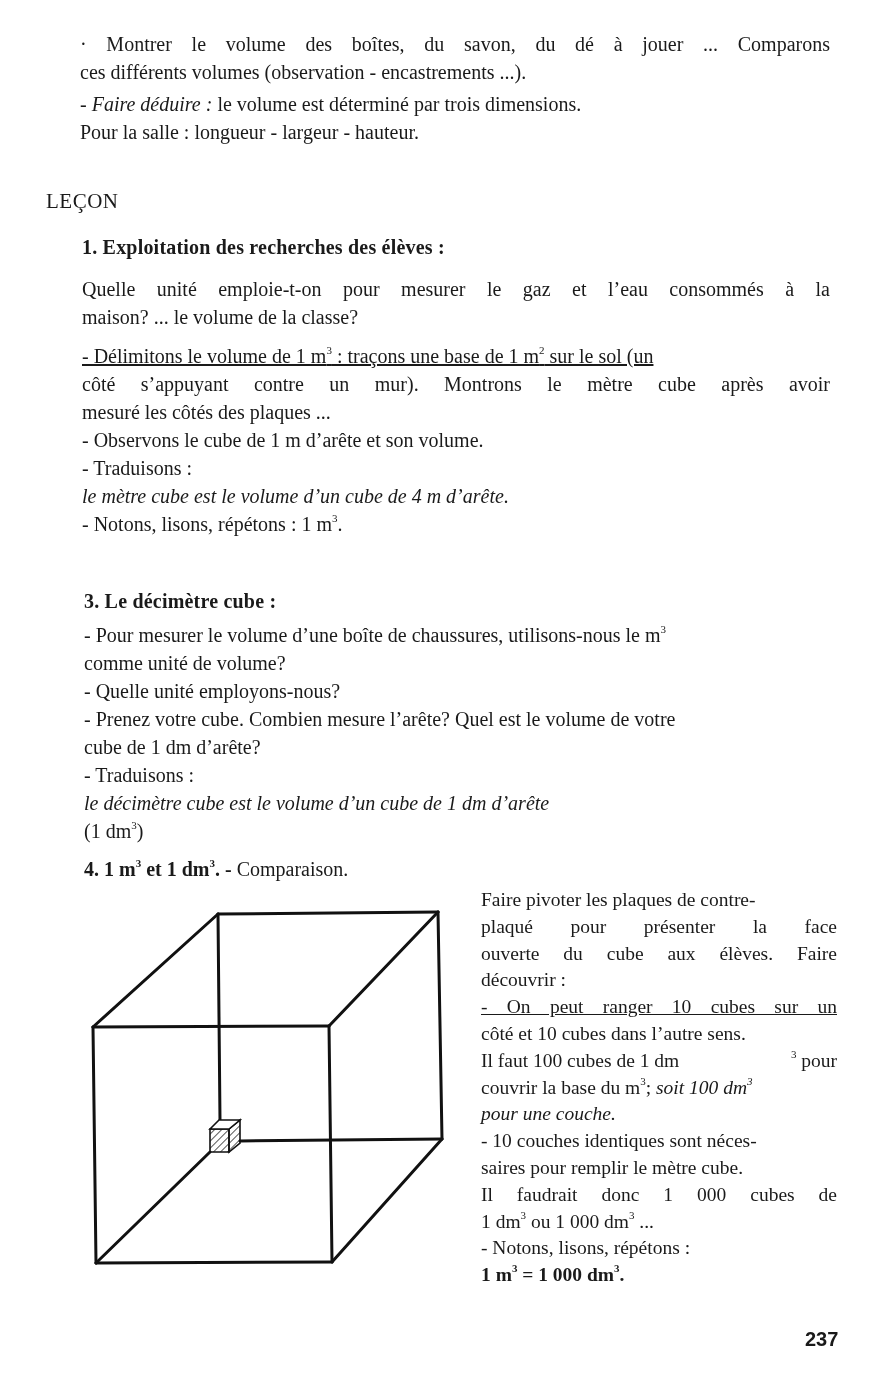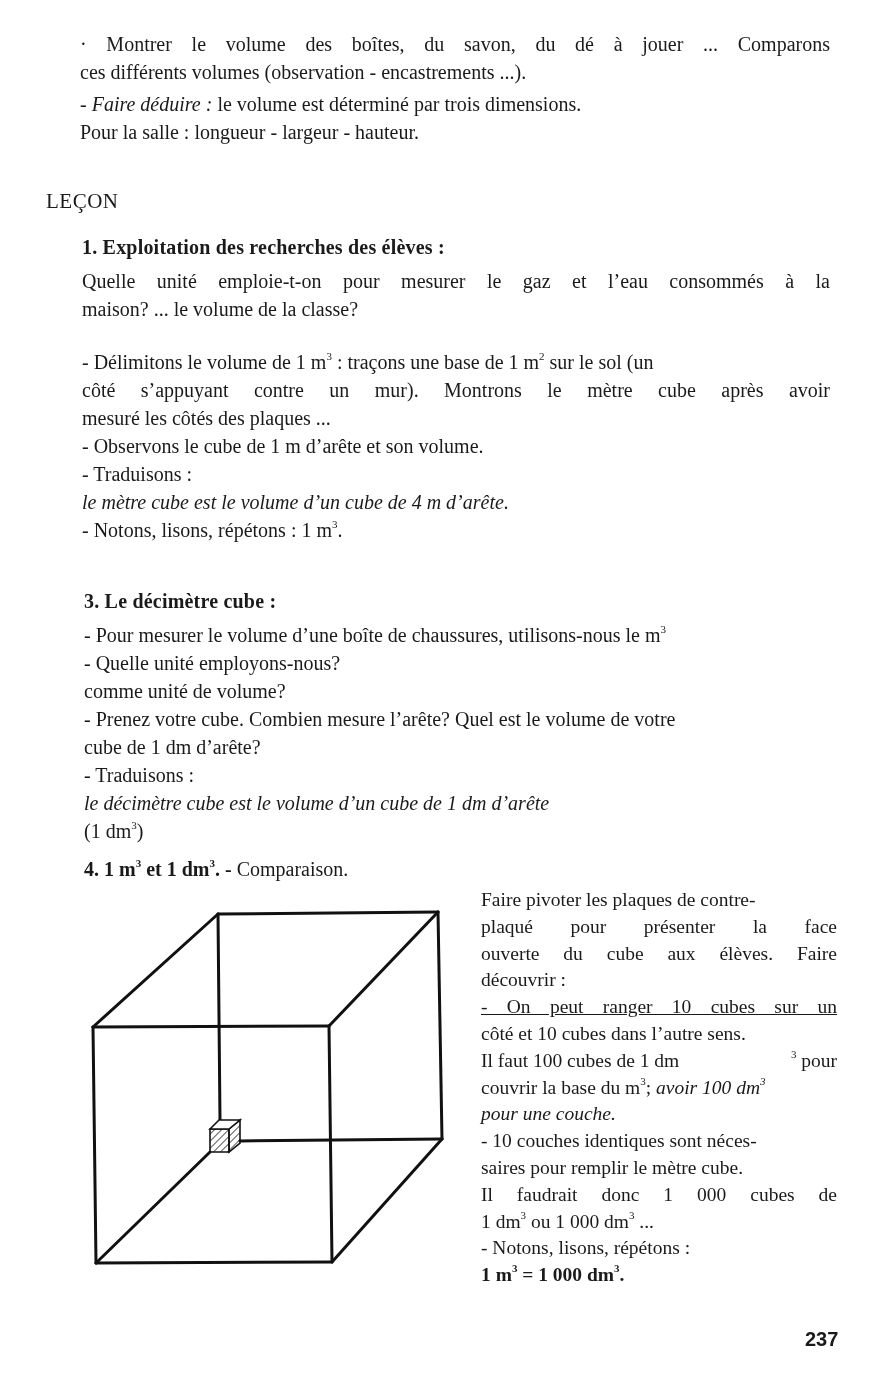--- a/index.html
+++ b/index.html
@@ -36,41 +36,41 @@
     <span class="line" style="margin-top:4px;">
       <span>- </span><span class="it">Faire déduire :</span><span> le volume est déterminé par trois dimensions.</span>
     </span>
     <span class="line">Pour la salle : longueur - largeur - hauteur.</span>
   </div>
 
   <div class="block lecon" style="left:46px; top:187px;">LEÇON</div>
 
   <div class="block" style="left:82px; top:233px; width:748px;">
     <span class="line heading">1. Exploitation des recherches des élèves :</span>
-    <span class="line justify" style="margin-top:6px; height:28px;">Quelle unité emploie-t-on pour mesurer le gaz et l’eau consommés à la</span>
+    <span class="line justify" style="margin-top:14px; height:28px;">Quelle unité emploie-t-on pour mesurer le gaz et l’eau consommés à la</span>
     <span class="line">maison? ... le volume de la classe?</span>
   </div>
 
   <div class="block" style="left:82px; top:342px; width:748px;">
-    <span class="line" style="margin-top:6px; display:flex; justify-content:space-between;">
+    <span class="line" style="display:flex; justify-content:space-between;text-decoration:underline;">
       <span><span>- Délimitons le volume de 1 m</span><sup>3</sup><span> : traçons une base de 1 m</span><sup>2</sup><span> sur le sol (un</span></span>
     </span>
     <span class="line justify" style="height:28px;">côté s’appuyant contre un mur). Montrons le mètre cube après avoir</span>
     <span class="line">mesuré les côtés des plaques ...</span>
     <span class="line">- Observons le cube de 1 m d’arête et son volume.</span>
     <span class="line">- Traduisons :</span>
     <span class="line it">le mètre cube est le volume d’un cube de 4 m d’arête.</span>
     <span class="line"><span>- Notons, lisons, répétons : 1 m</span><sup>3</sup><span>.</span></span>
   </div>
 
   <div class="block" style="left:84px; top:587px; width:748px;">
     <span class="line heading">3. Le décimètre cube :</span>
     <span class="line" style="margin-top:6px;"><span>- Pour mesurer le volume d’une boîte de chaussures, utilisons-nous le m</span><sup>3</sup></span>
+    <span class="line">comme unité de volume?</span>
     <span class="line">- Quelle unité employons-nous?</span>
-    <span class="line">comme unité de volume?</span>
     <span class="line">- Prenez votre cube. Combien mesure l’arête? Quel est le volume de votre</span>
     <span class="line">cube de 1 dm d’arête?</span>
     <span class="line">- Traduisons :</span>
     <span class="line it">le décimètre cube est le volume d’un cube de 1 dm d’arête</span>
     <span class="line"><span>(1 dm</span><sup>3</sup><span>)</span></span>
   </div>
 
   <div class="block" style="left:84px; top:855px; width:400px;">
     <span class="line">
       <span class="b">4. 1 m</span><sup class="b">3</sup><span class="b"> et 1 dm</span><sup class="b">3</sup><span class="b">. -</span><span> Comparaison.</span>
@@ -112,21 +112,21 @@
     <span class="line">Faire pivoter les plaques de contre-</span>
     <span class="line justify" style="height:26.8px;">plaqué pour présenter la face</span>
     <span class="line justify" style="height:26.8px;">ouverte du cube aux élèves. Faire</span>
     <span class="line">découvrir :</span>
     <span class="line justify" style="height:26.8px;text-decoration:underline;">- On peut ranger 10 cubes sur un</span>
     <span class="line">côté et 10 cubes dans l’autre sens.</span>
     <span class="line" style="display:flex; justify-content:space-between;">
       <span>Il faut 100 cubes de 1 dm</span>
       <span><sup>3</sup><span> pour</span></span>
     </span>
-    <span class="line"><span>couvrir la base du m</span><sup>3</sup><span>; </span><span class="it">avoir 100 dm</span><sup class="it">3</sup></span>
+    <span class="line"><span>couvrir la base du m</span><sup>3</sup><span>; </span><span class="it">soit 100 dm</span><sup class="it">3</sup></span>
     <span class="line it">pour une couche.</span>
     <span class="line">- 10 couches identiques sont néces-</span>
     <span class="line">saires pour remplir le mètre cube.</span>
     <span class="line justify" style="height:26.8px;">Il faudrait donc 1 000 cubes de</span>
     <span class="line"><span>1 dm</span><sup>3</sup><span> ou 1 000 dm</span><sup>3</sup><span> ...</span></span>
     <span class="line">- Notons, lisons, répétons :</span>
     <span class="line b"><span>1 m</span><sup>3</sup><span> = 1 000 dm</span><sup>3</sup><span>.</span></span>
   </div>
 
   <div class="page-number">237</div>

